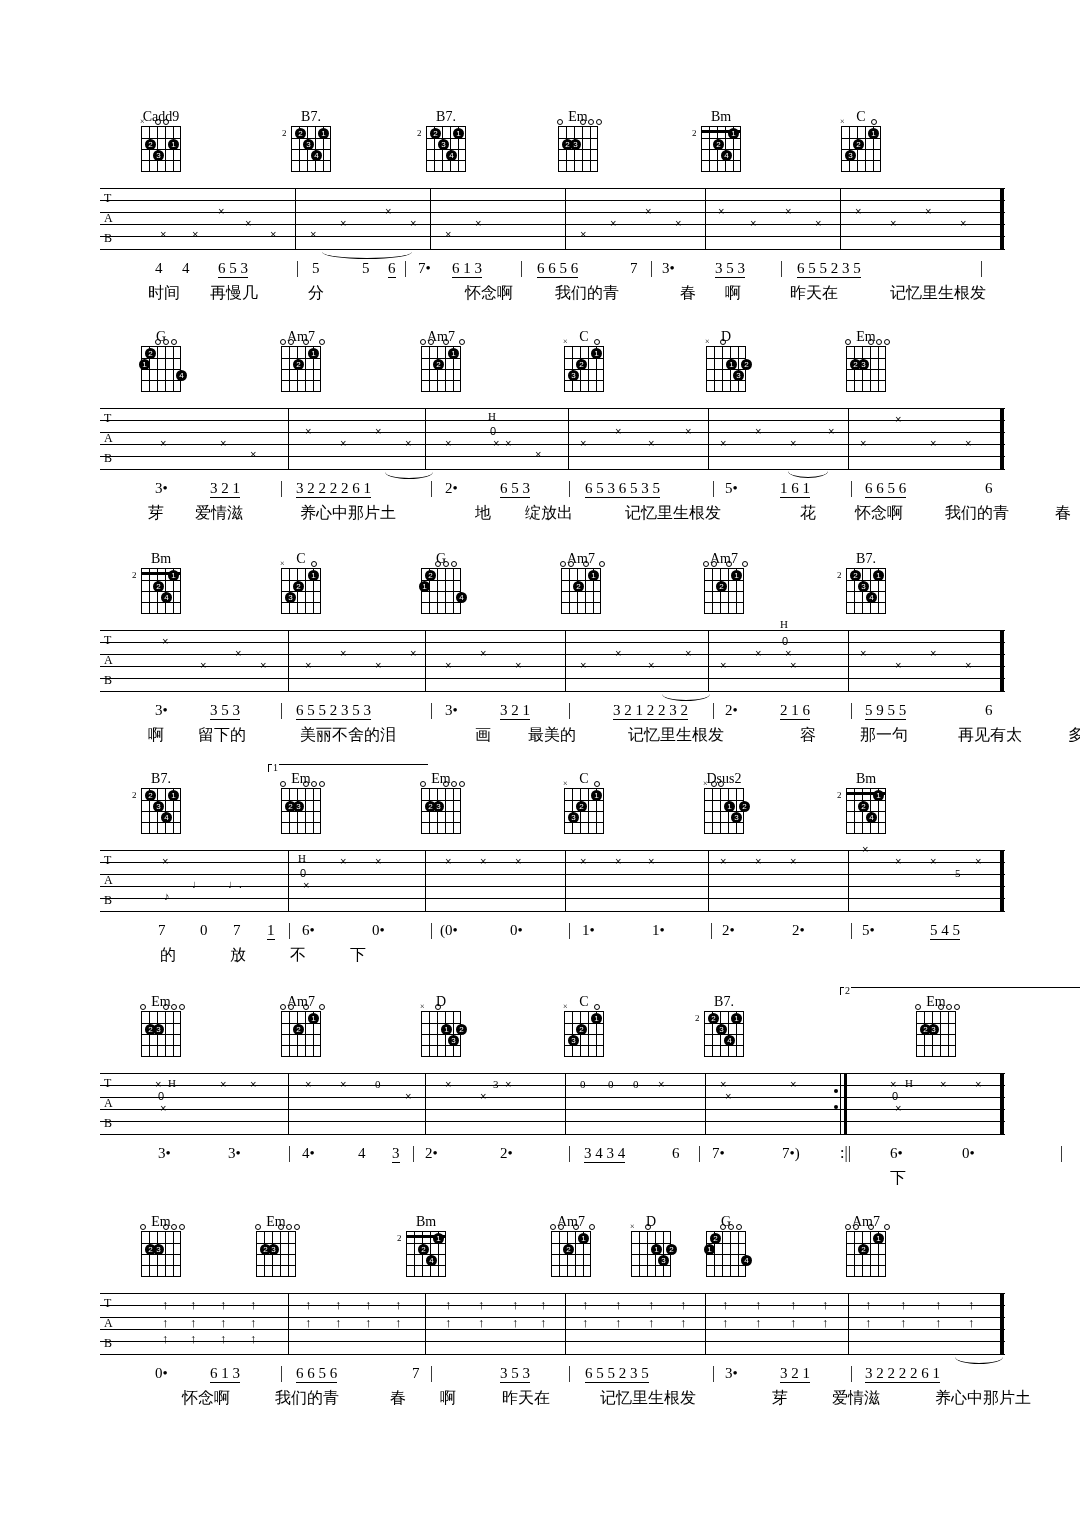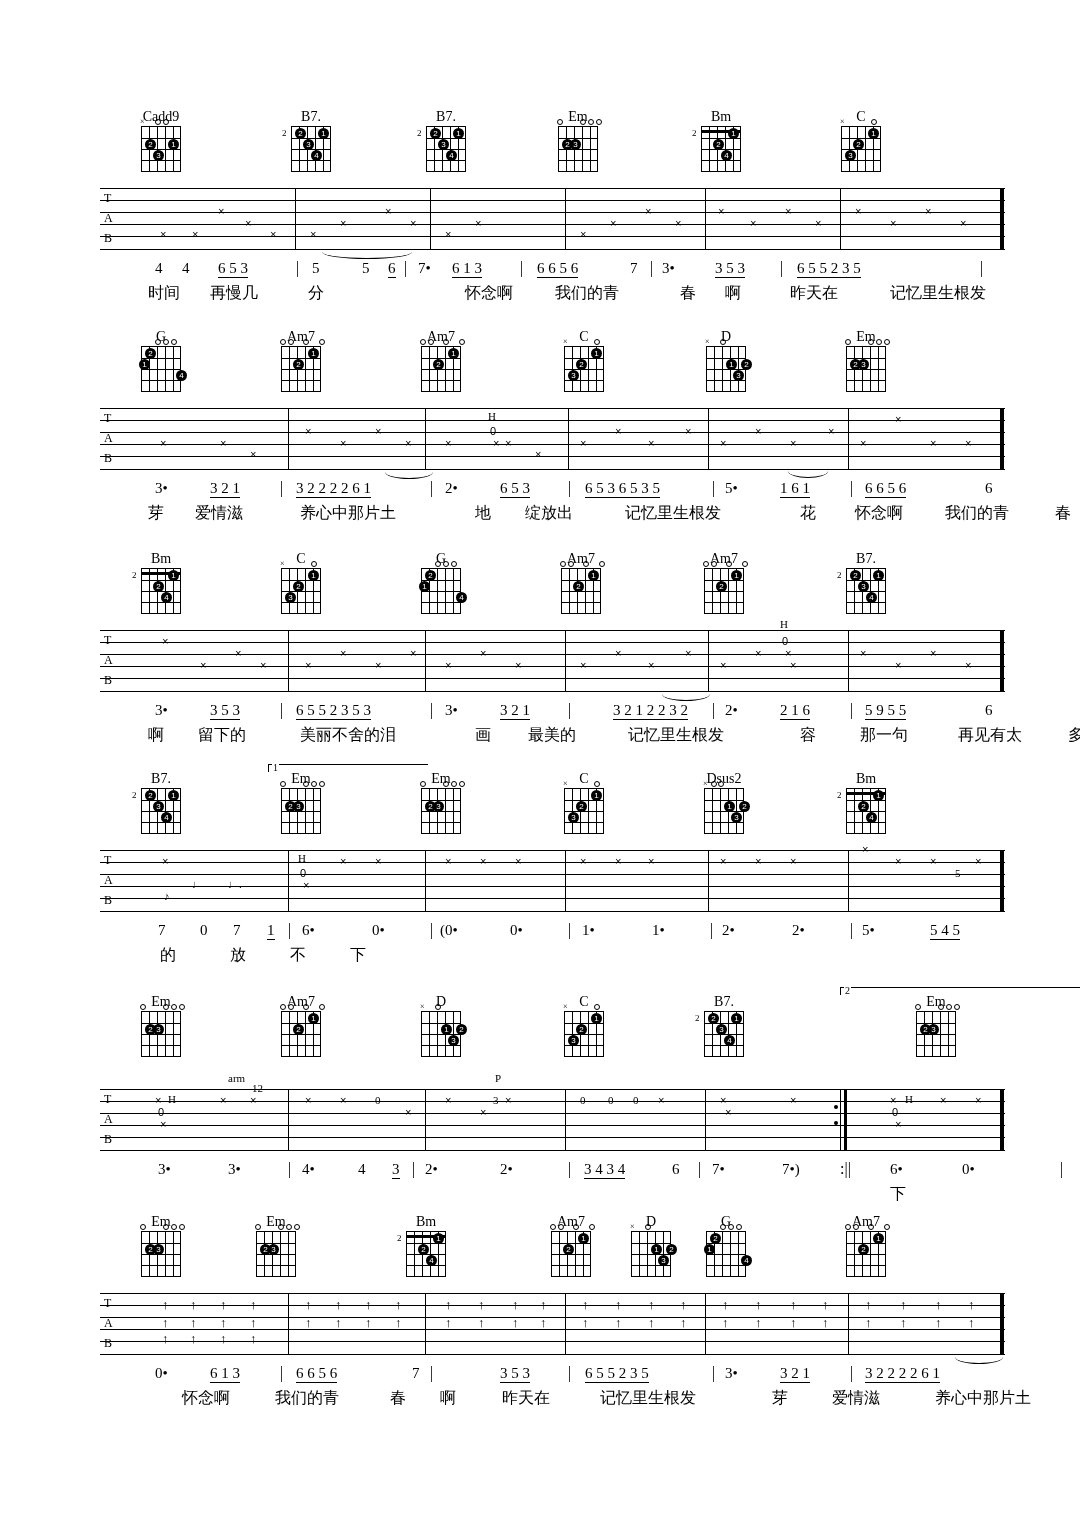--- a/index.html
+++ b/index.html
@@ -1055,25 +1055,20 @@
           <div class="open" style="left:-2px"></div>
             <div class="open" style="left:21px"></div>
             <div class="open" style="left:29px"></div>
             <div class="open" style="left:37px"></div>
           <div class="dot" style="left:3px;top:12px">2</div>
           <div class="dot" style="left:11px;top:12px">3</div>
         </div>
       </div>
     </div>
 
-    <div class="marks">
-      <span class="m" style="left:128px;top:0">arm</span>
-      <span class="m" style="left:152px;top:10px">12</span>
-      <span class="m" style="left:395px;top:0">P</span>
-    </div>
 
     <div class="staff">
       <div class="tabletters">
         <span>T</span>
         <span>A</span>
         <span>B</span>
       </div>
       <div class="bar" style="left:188px"></div>
       <div class="bar" style="left:325px"></div>
       <div class="bar" style="left:465px"></div>

